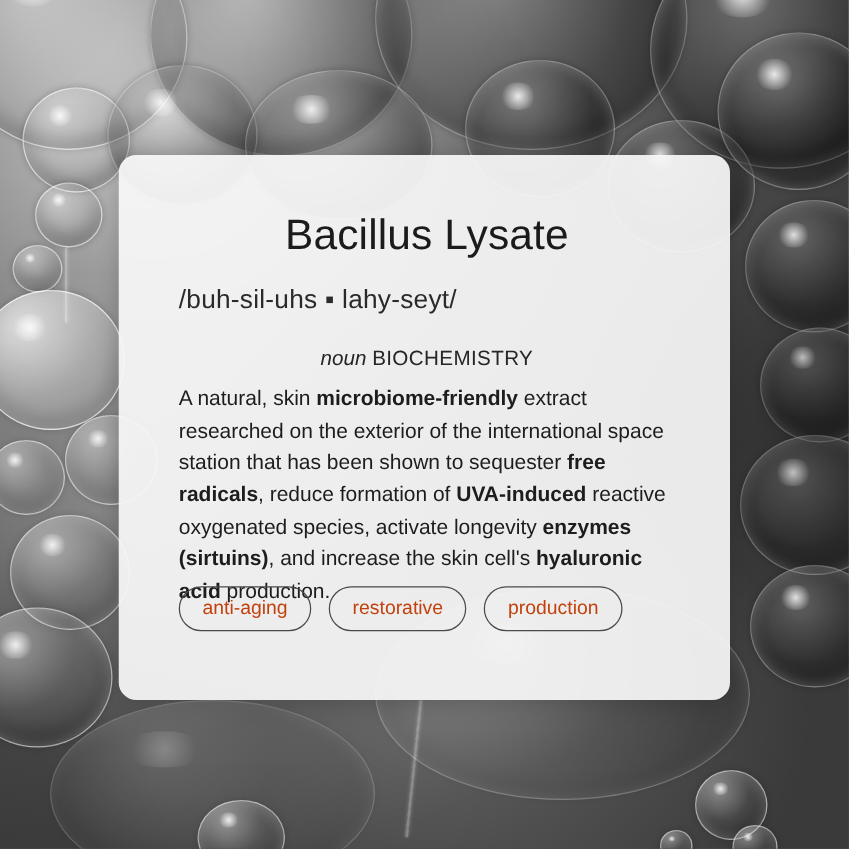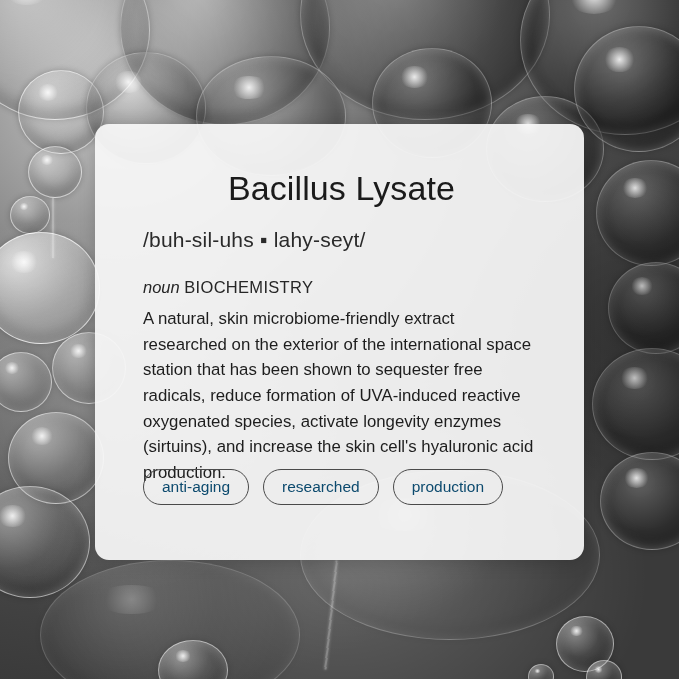--- a/index.html
+++ b/index.html
@@ -108,49 +108,50 @@
   .pron {
     font-size: 21px;
     color: #2a2a2a;
     margin: 21px 0 0 0;
     letter-spacing: 0.2px;
   }
   .meta {
     margin: 26px 0 0 0;
     font-size: 16.5px;
     color: #262626;
+    text-align: center;
   }
   .meta .pos {
     font-style: italic;
   }
   .meta .field {
     letter-spacing: 0.3px;
   }
   .definition {
     margin: 9px 0 0 0;
     font-size: 16.8px;
     line-height: 1.52;
     color: #1d1d1d;
     max-width: 392px;
   }
-  .definition b { font-weight: 400; }
+  .definition b { font-weight: 700; }
 
   .tags {
     position: absolute;
     left: 48px;
     top: 345px;
     display: flex;
     gap: 14px;
   }
   .tag {
     border: 1px solid #4a4a4a;
     border-radius: 18px;
     padding: 8px 18px;
     font-size: 15.5px;
-    color: #0c4a6e;
+    color: #c2410c;
     background: transparent;
     white-space: nowrap;
   }
 </style>
 </head>
 <body>
 
 <div id="stage">
 
   <div class="bg-base"></div>
@@ -198,18 +199,18 @@
 
     <div class="meta">
       <span class="pos">noun</span> 
       <span class="field">BIOCHEMISTRY</span>
     </div>
 
     <p class="definition"><span>A natural, skin </span><b>microbiome-friendly</b><span> extract researched on the exterior of the international space station that has been shown to sequester </span><b>free radicals</b><span>, reduce formation of </span><b>UVA-induced</b><span> reactive oxygenated species, activate longevity </span><b>enzymes (sirtuins)</b><span>, and increase the skin cell's </span><b>hyaluronic acid</b><span> production.</span></p>
 
     <div class="tags">
         <div class="tag">anti-aging</div>
-        <div class="tag">researched</div>
+        <div class="tag">restorative</div>
         <div class="tag">production</div>
       </div>
   </div>
 
 </div>
 
 </body></html>

